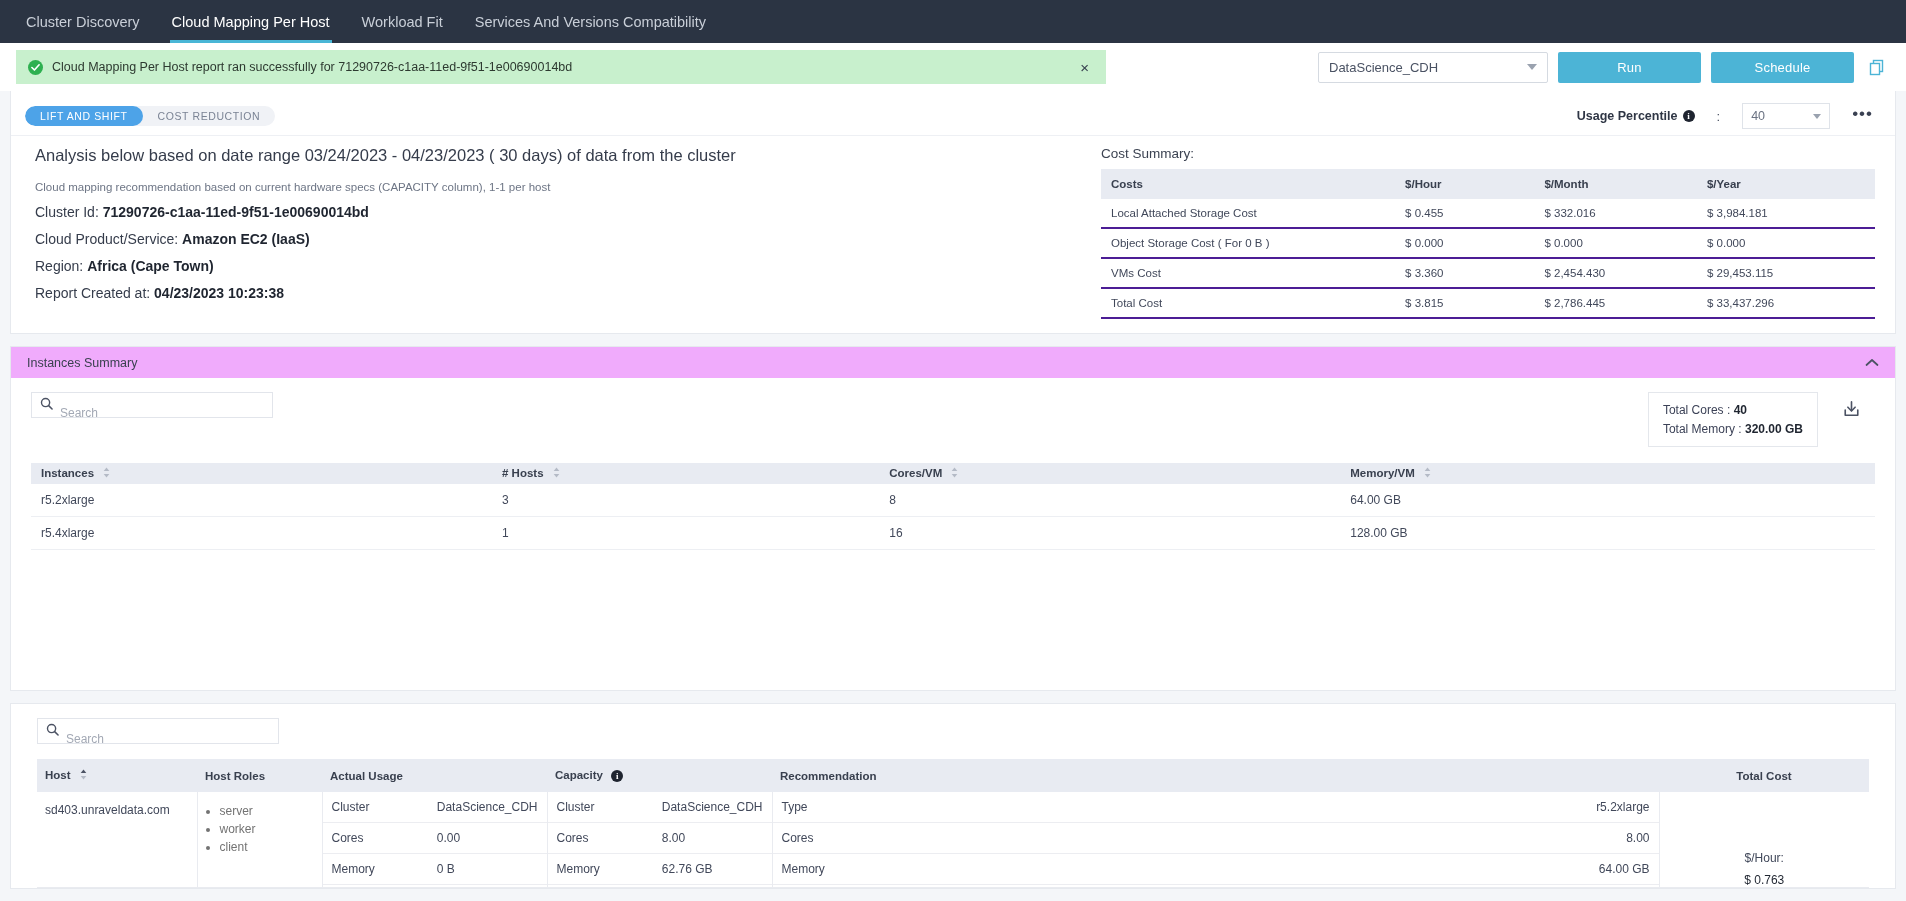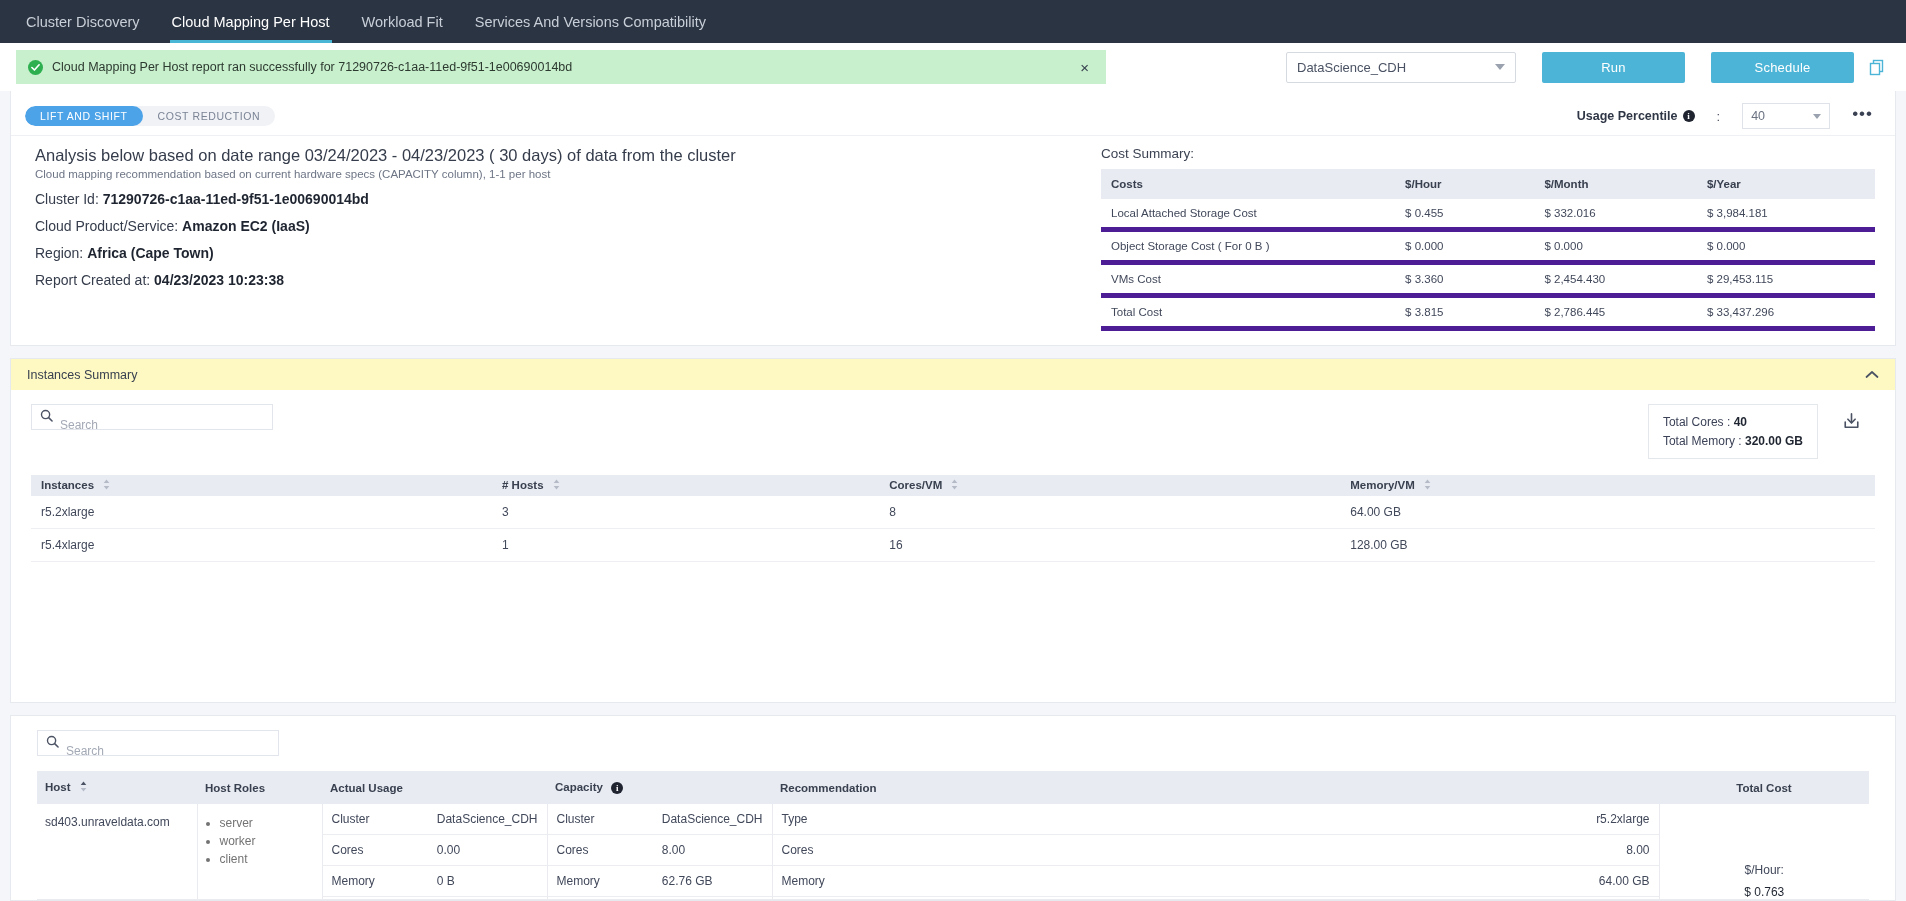--- a/index.html
+++ b/index.html
@@ -91,21 +91,20 @@
   .btn-primary {
     width: 143px; height: 31px;
     background: #4cb4d6;
     color: #ffffff;
     border: none;
     border-radius: 2px;
     font-size: 13px;
     font-family: "Liberation Sans", sans-serif;
     cursor: pointer;
     letter-spacing: .2px;
-    margin-left: 16px;
   }
   .copy-icon { cursor: pointer; display: flex; align-items: center; padding: 0 4px; }
 
   
   .page { padding: 0 10px; }
   .card {
     background: #ffffff;
     border: 1px solid #e6e9ee;
     border-top: none;
   }
@@ -177,21 +176,21 @@
   
   .summary {
     display: flex;
     padding: 10px 0 14px 0;
   }
   .summary-left { width: 1090px; padding: 0 24px; }
   .summary-right { flex: 1 1 auto; padding: 0 20px 0 0; }
 
   .lead {
     font-size: 16.5px; color: #353c4b; font-weight: 400;
-    margin-bottom: 3px;
+    margin-bottom: 16px;
   }
   .subnote { font-size: 11.5px; color: #6d7585; margin-bottom: 11px; }
   .meta { font-size: 14px; color: #353c4b; margin-bottom: 11px; }
   .meta b { color: #1f2530; font-weight: bold; }
 
   .cost-title { font-size: 13.5px; color: #3c4352; margin-bottom: 8px; }
 
   table.tbl { width: 100%; border-collapse: collapse; }
   table.tbl th {
     background: #e8ebf2;
@@ -199,28 +198,28 @@
     font-size: 11.5px;
     font-weight: bold;
     color: #39404f;
     padding: 9px 10px;
     border: none;
   }
   table.tbl td {
     font-size: 11.5px;
     color: #41485a;
     padding: 8px 10px;
-    border-bottom: 5px solid #4c1d95;
+    border-bottom: 2px solid #4c1d95;
   }
 
   
   .panel { margin-top: 12px; background: #fff; border: 1px solid #e6e9ee; }
   .panel-head {
     height: 31px;
-    background: #fef9c3;
+    background: #f0abfc;
     display: flex; align-items: center;
     padding: 0 16px;
     font-size: 12.5px;
     color: #39404f;
   }
   .panel-chevron {
     margin-left: auto; cursor: pointer;
     display: flex; align-items: center;
   }
   .panel-body { padding: 14px 20px 0 20px; }

